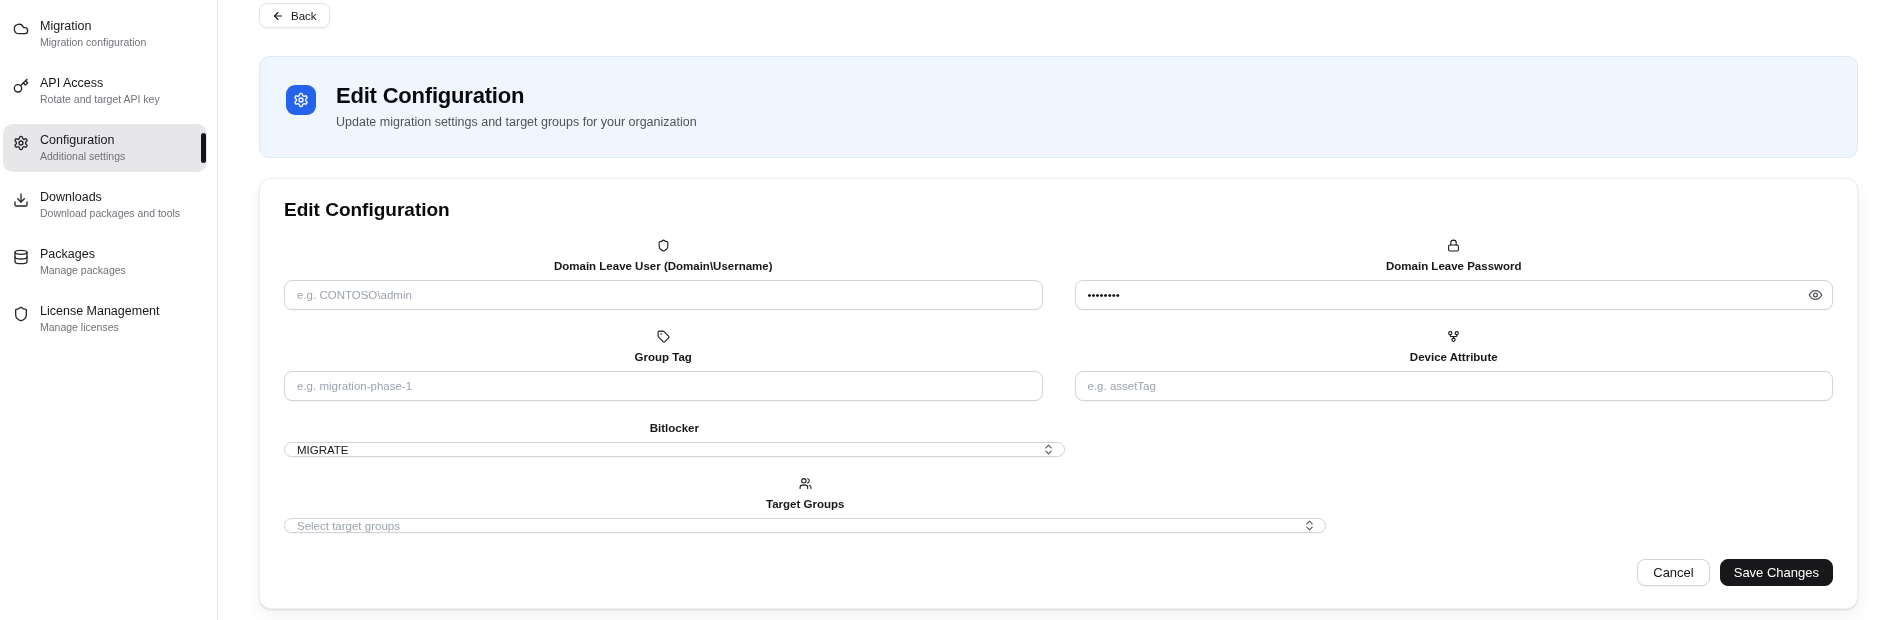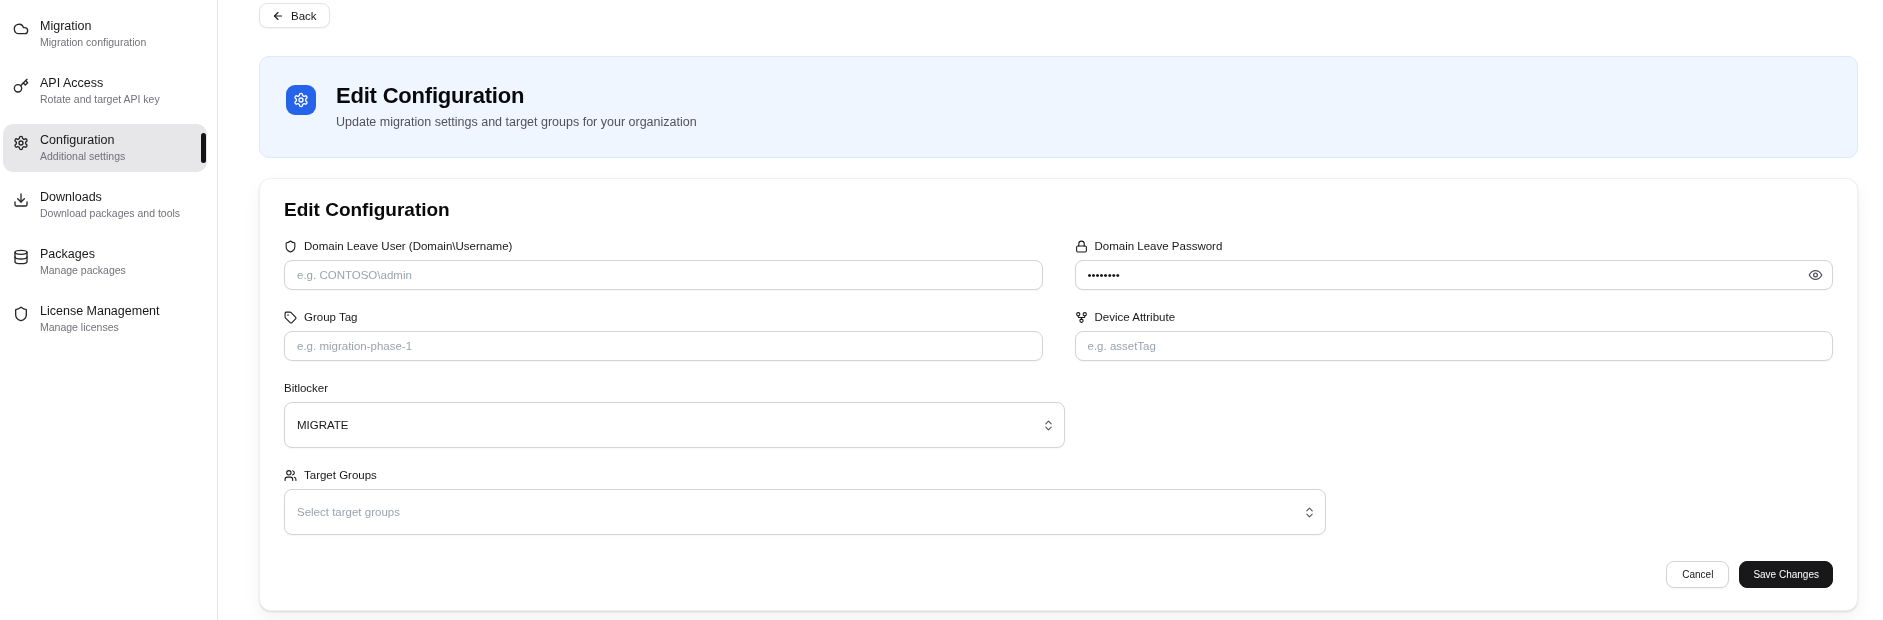--- a/index.html
+++ b/index.html
@@ -29,43 +29,43 @@
   .banner-icon { width:30px; height:30px; border-radius:9px; background:#2563eb; display:flex; align-items:center; justify-content:center; color:#fff; flex:none; }
   .banner-icon svg { width:16px; height:16px; }
   .banner-title { font-size:22px; font-weight:700; color:#09090b; line-height:22px; letter-spacing:-.2px; }
   .banner-sub { font-size:12.5px; color:#52525b; margin-top:8px; }
 
   .card { margin-top:20px; background:#fff; border:1px solid #f0f0f2; border-radius:12px; padding:20px 24px 22px;
           box-shadow:0 1px 2px rgba(0,0,0,.12), 0 8px 18px rgba(0,0,0,.05); }
   .card-title { font-size:19px; font-weight:700; color:#0a0a0a; line-height:22px; }
 
   .grid { margin-top:18px; display:grid; grid-template-columns:1fr 1fr; column-gap:32px; row-gap:20px; }
-  .field-label { display:flex; align-items:center; gap:7px; font-size:11.5px; font-weight:400; color:#18181b; line-height:14px; margin-bottom:7px; }
+  .field-label { display:flex; align-items:center; gap:7px; font-size:11.5px; font-weight:700; color:#18181b; line-height:14px; margin-bottom:7px;flex-direction:column; }
   .field-label svg { width:13px; height:13px; color:#18181b; }
   .text-input { width:100%; height:30px; border:1px solid #d4d4d8; border-radius:8px; padding:0 12px; font-size:11.5px; color:#18181b;
                 background:#fff; box-shadow:0 1px 2px rgba(0,0,0,.04); font-family:inherit; outline:none; }
   .text-input::placeholder { color:#9ca3af; }
   .input-wrap { position:relative; }
   .input-wrap .text-input { padding-right:38px; }
   .eye-btn { position:absolute; right:10px; top:50%; transform:translateY(-50%); background:none; border:none; color:#52525b;
              display:inline-flex; cursor:pointer; padding:0; }
   .eye-btn svg { width:15px; height:15px; }
 
   .single-field { margin-top:20px; }
   .half-wide { width:50.4%; }
   .two-thirds { width:67.3%; }
-  .select-box { height:46px; border:1px solid #d4d4d8; border-radius:8px; background:#fff; box-shadow:0 1px 2px rgba(0,0,0,.04);
+  .select-box { height:15px; border:1px solid #d4d4d8; border-radius:8px; background:#fff; box-shadow:0 1px 2px rgba(0,0,0,.04);
                 display:flex; align-items:center; justify-content:space-between; padding:0 9px 0 12px; font-size:11.5px; cursor:pointer; }
   .select-box .sel-value { color:#18181b; }
   .select-box .sel-placeholder { color:#9ca3af; }
   .select-box svg { width:13px; height:13px; color:#52525b; flex:none; }
   .empty-note { margin-top:11px; font-size:11.5px; color:#71717a; }
 
   .footer { margin-top:26px; display:flex; justify-content:flex-end; gap:10px; }
-  .btn { height:27px; border-radius:8px; font-size:10px; cursor:pointer; font-family:inherit; display:inline-flex; align-items:center; }
+  .btn { height:27px; border-radius:8px; font-size:13px; cursor:pointer; font-family:inherit; display:inline-flex; align-items:center; }
   .btn-cancel { padding:0 15px; background:#fff; color:#18181b; border:1px solid #d4d4d8; box-shadow:0 1px 2px rgba(0,0,0,.05); }
   .btn-save { padding:0 13px; background:#18181b; color:#fff; border:1px solid #18181b; font-weight:400; }
 </style>
 </head>
 <body>
 
 <div class="app">
 
   <aside class="sidebar">
 

